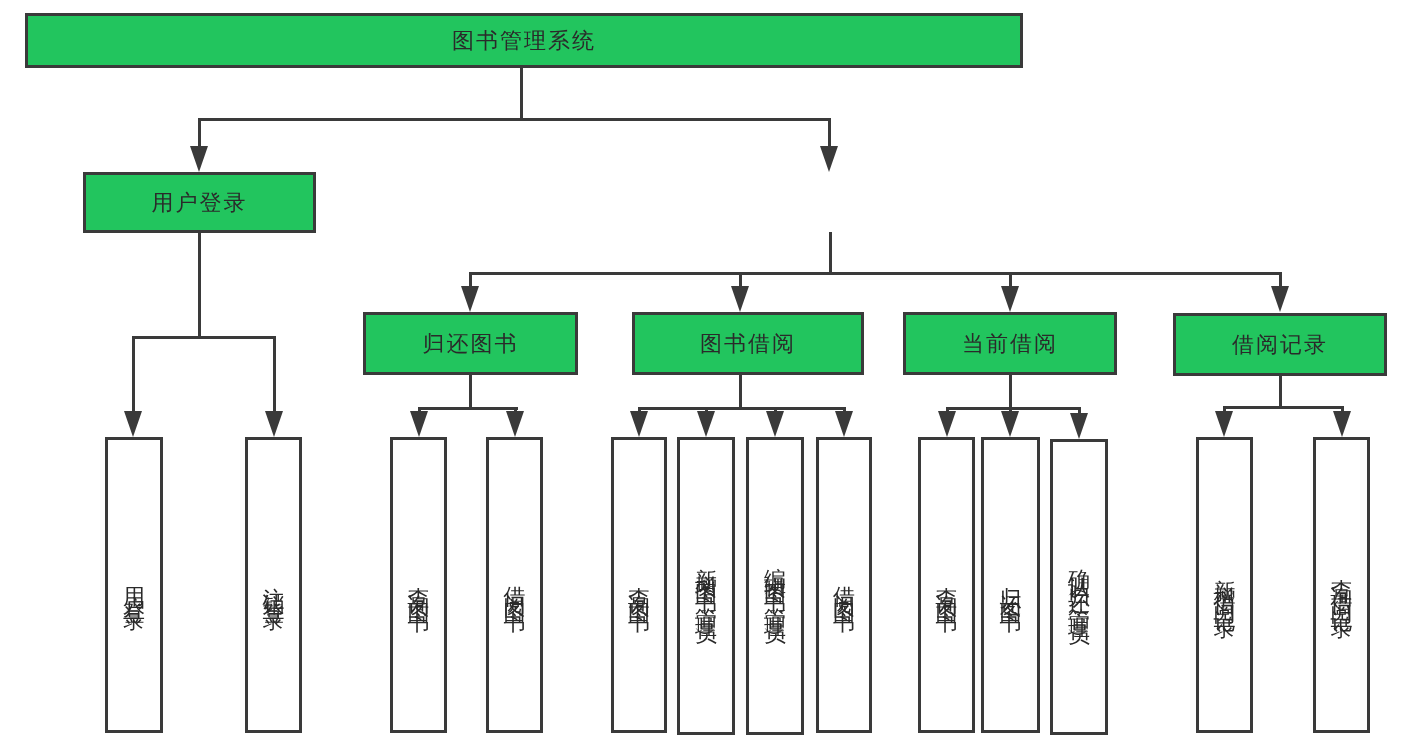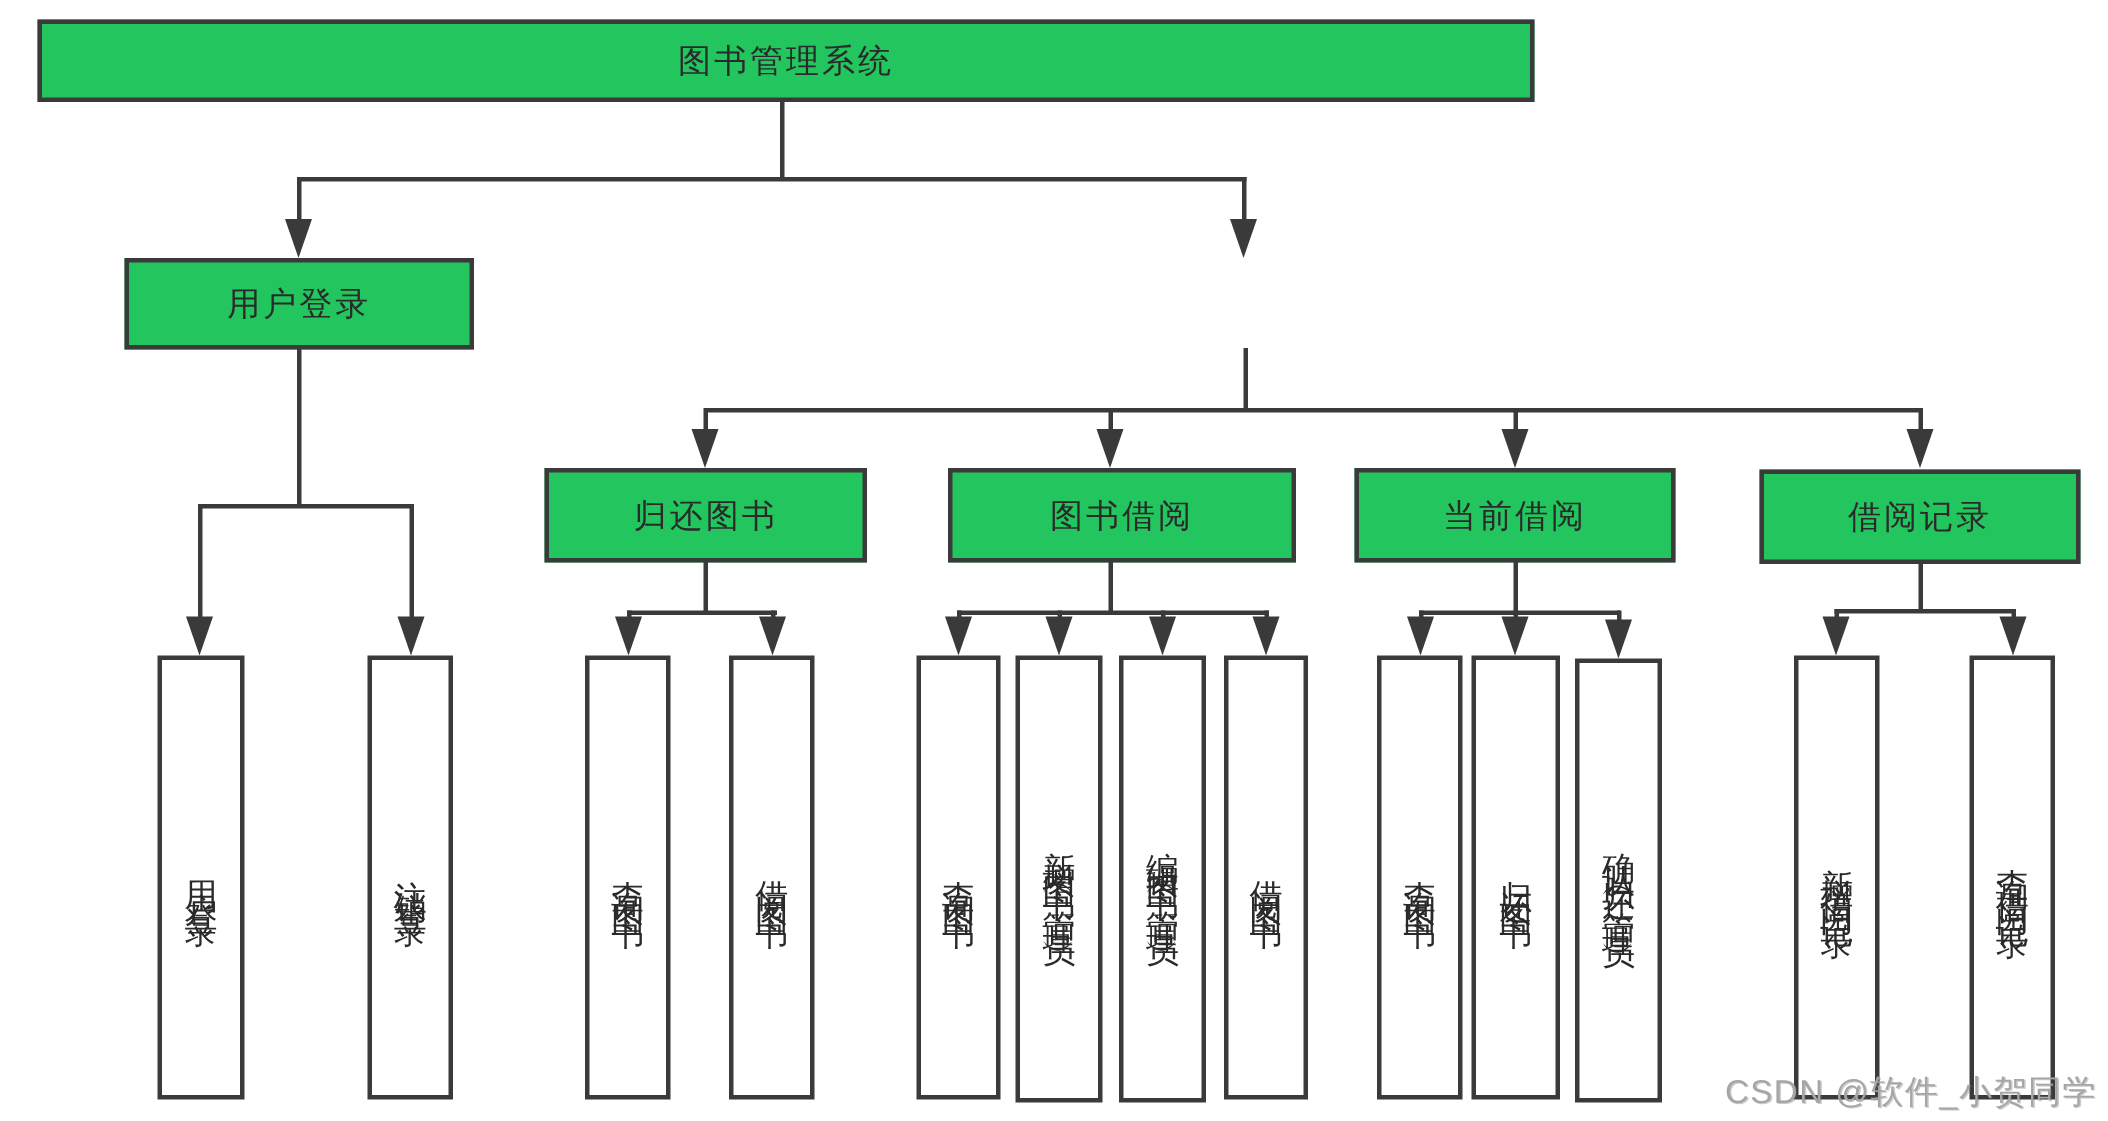--- a/index.html
+++ b/index.html
@@ -69,21 +69,20 @@
   <div class="vbox" style="left:746px;top:437px;width:58px;height:298px;">编辑图书（管理员）</div>
   <div class="vbox" style="left:816px;top:437px;width:56px;height:296px;">借阅图书</div>
 
   <div class="vbox" style="left:918px;top:437px;width:57px;height:296px;">查询图书</div>
   <div class="vbox" style="left:981px;top:437px;width:59px;height:296px;">归还图书</div>
   <div class="vbox" style="left:1050px;top:439px;width:58px;height:296px;">确认归还（管理员）</div>
 
   <div class="vbox" style="left:1196px;top:437px;width:57px;height:296px;">新增借阅记录</div>
   <div class="vbox" style="left:1313px;top:437px;width:57px;height:296px;">查询借阅记录</div>
 
-  <div class="watermark">CSDN @软件_小贺同学</div>
 <div class="cl" style="left: 520px; top: 68px; width: 3px; height: 52px;"></div>
     <div class="cl" style="left: 198px; top: 118px; width: 633px; height: 3px;"></div>
     <div class="cl" style="left: 198px; top: 118px; width: 3px; height: 32px;"></div>
     <div class="arrow" style="left: 190px; top: 146px;"></div>
     <div class="cl" style="left: 828px; top: 118px; width: 3px; height: 32px;"></div>
     <div class="arrow" style="left: 820px; top: 146px;"></div>
     <div class="cl" style="left: 198px; top: 232px; width: 3px; height: 106px;"></div>
     <div class="cl" style="left: 132px; top: 336px; width: 144px; height: 3px;"></div>
     <div class="cl" style="left: 132px; top: 336px; width: 3px; height: 78px;"></div>
     <div class="arrow" style="left: 124px; top: 411px;"></div>

